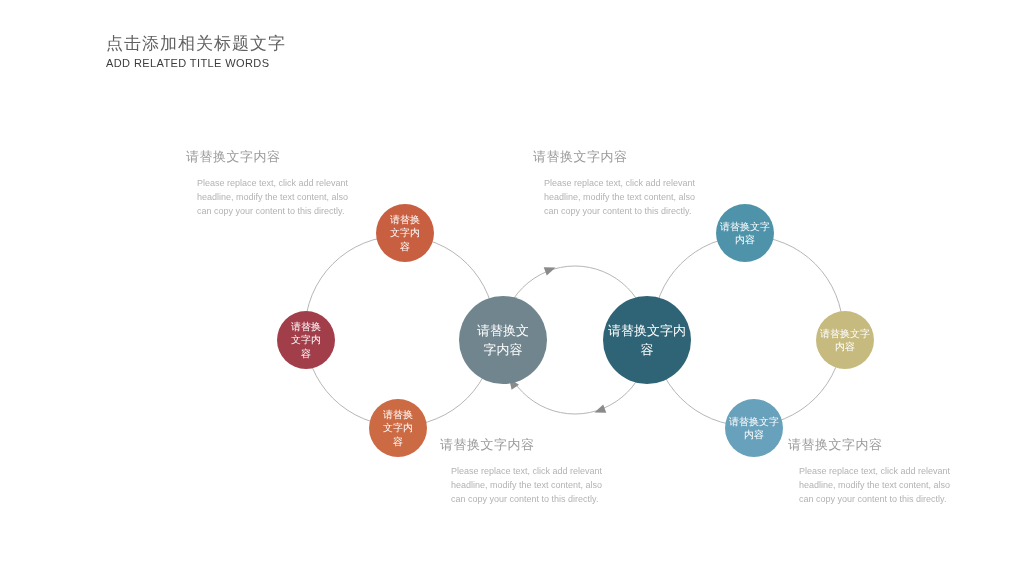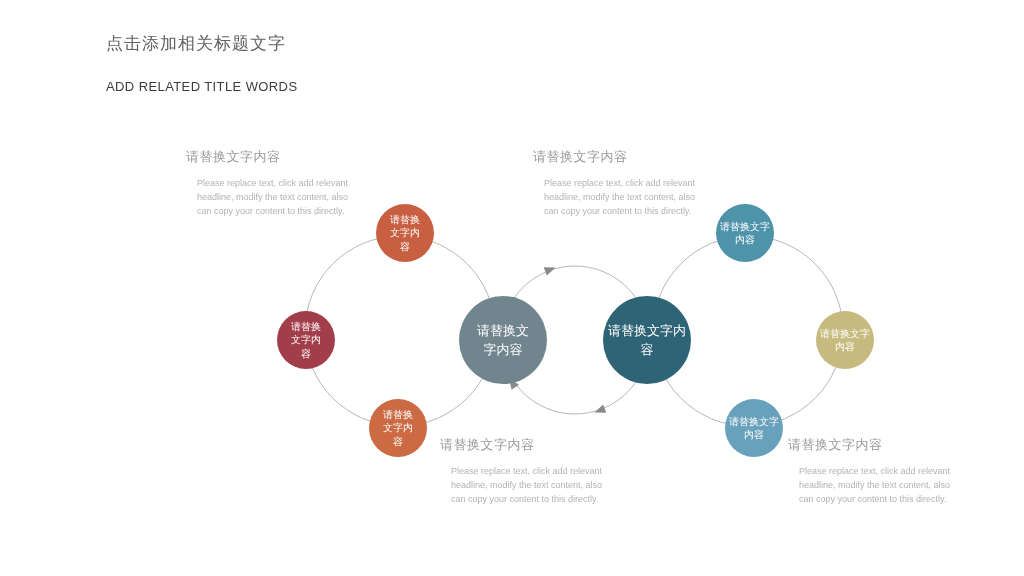--- a/index.html
+++ b/index.html
@@ -2,21 +2,21 @@
 <html><head>
 <meta charset="utf-8">
 <style>
   html,body{margin:0;padding:0;background:#ffffff;}
   body{font-family:"Liberation Sans","DejaVu Sans",sans-serif;}
   .slide{position:relative;width:888px;height:576px;background:#ffffff;overflow:hidden;margin:0 auto;}
 
   
   .header{position:absolute;left:38px;top:32px;z-index:3;}
   .title{margin:0;font-size:17px;font-weight:400;color:#616161;letter-spacing:1px;}
-  .subtitle{margin:24px 0 0 0;font-size:13px;font-weight:400;color:#3c3c3c;letter-spacing:0.4px;}
+  .subtitle{margin:2px 0 0 0;font-size:11px;font-weight:400;color:#3c3c3c;letter-spacing:0.4px;}
 
   
   .connectors{position:absolute;left:0;top:0;z-index:1;}
   .ring{fill:none;stroke-width:1;}
 
   
   .text-block{position:absolute;width:188px;z-index:3;}
   .tb-heading{margin:0 0 7px 0;font-size:13px;font-weight:400;color:#9a9a9a;letter-spacing:0.5px;}
   .tb-body{margin:11px;font-size:9px;line-height:1.55;color:#b3b3b3;}
 

